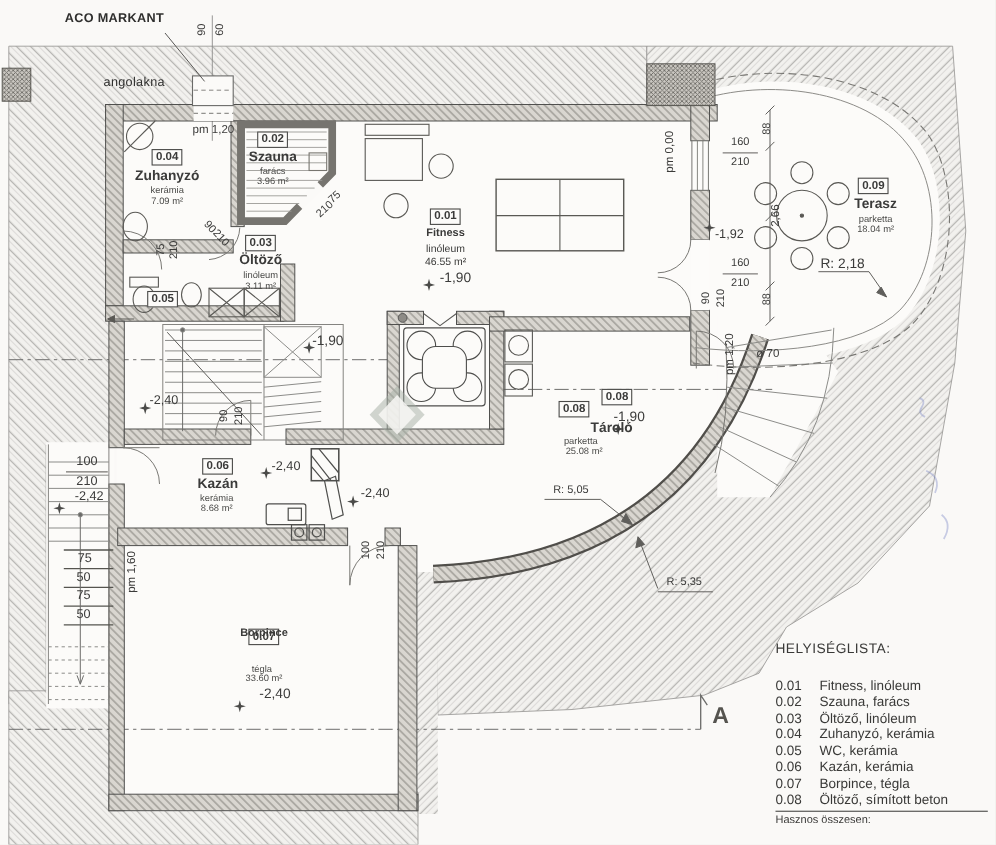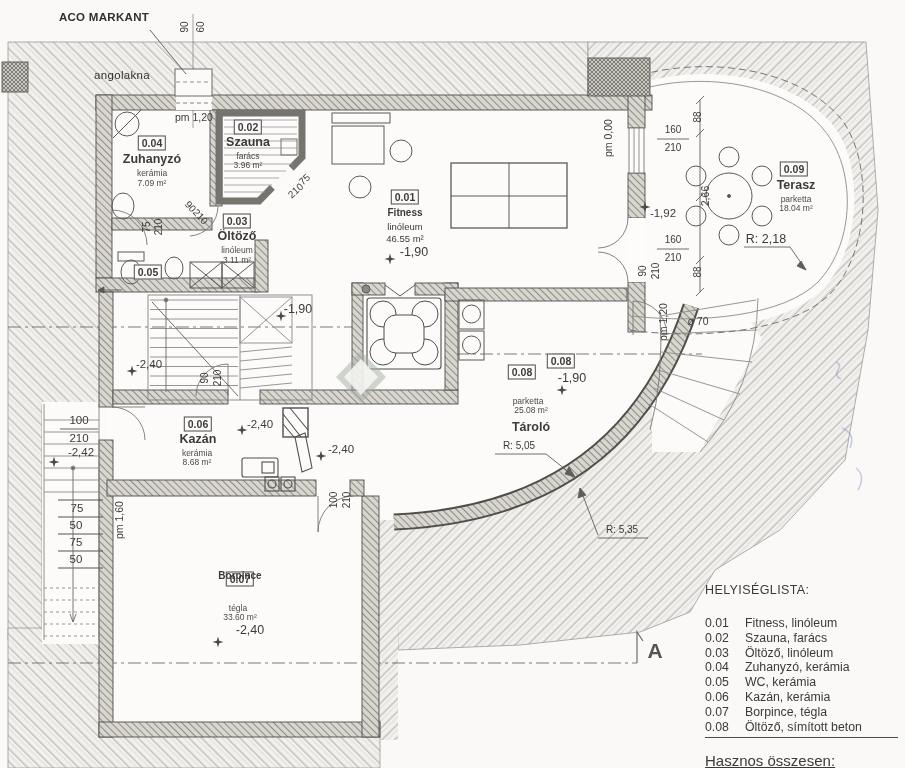--- a/index.html
+++ b/index.html
@@ -22,22 +22,22 @@
   .idbox{border:1.3px solid #4a4a48;background:#fcfbf9;padding:0 3px;font-weight:bold;
          font-size:10.5px;line-height:13px;}
   .note{font-size:11.5px;color:#2f2f2e;letter-spacing:.3px;}
   .wm{position:absolute;z-index:4;transform:translate(-50%,-50%);font-size:33px;font-weight:bold;
       letter-spacing:7px;color:rgba(150,153,146,.5);}
   .legend{position:absolute;z-index:3;left:705px;top:583px;width:200px;}
   .legend-title{font-size:12.5px;color:#3a3a38;letter-spacing:.4px;}
   .legend-items{margin-top:19px;}
   .legend-row{display:flex;font-size:12.3px;line-height:14.8px;color:#3a3a38;}
   .legend-row .lid{width:40px;flex:0 0 40px;}
-  .legend-footer{border-top:1.6px solid #4a4a48;margin-top:3px;padding-top:14px;
-                 font-size:15px;color:#3a3a38;width:193px;text-decoration:underline;}
+  .legend-footer{border-top:1.6px solid #4a4a48;margin-top:3px;padding-top:2px;
+                 font-size:10px;color:#3a3a38;width:193px;}
 </style>
 </head>
 <body>
 
 <div id="stage">
 
 <svg id="plan-svg" width="905" height="768" viewBox="0 0 905 768">
   <defs>
     <pattern id="earthA" width="9" height="9" patternUnits="userSpaceOnUse" patternTransform="rotate(45)">
       <rect width="9" height="9" fill="#f2f1ee"></rect>
@@ -393,21 +393,21 @@
 <div class="lbl s8" style="left:796px;top:208px;">18.04 m²</div>
 <div class="lbl s12" style="left:766px;top:240px;">R: 2,18</div>
 <div class="lbl r-90" style="left:643px;top:271px;">90</div>
 <div class="lbl r-90" style="left:656px;top:271px;">210</div>
 <div class="lbl s10 r-90" style="left:664px;top:322px;">pm 1,20</div>
 <div class="lbl s10" style="left:698px;top:322px;">ø 70</div>
 
 <div class="lbl idbox" style="left:561px;top:361px;">0.08</div>
 <div class="lbl idbox" style="left:522px;top:372px;">0.08</div>
 <div class="lbl s12" style="left:572px;top:379px;">-1,90</div>
-<div class="lbl b s12" style="left:531px;top:389px;margin-top:39px;">Tároló</div>
+<div class="lbl b s12" style="left:556px;top:389px;">Tároló</div>
 <div class="lbl s8" style="left:528px;top:401px;">parketta</div>
 <div class="lbl s8" style="left:531px;top:410px;">25.08 m²</div>
 <div class="lbl s13" style="left:519px;top:446px;">R: 5,05</div>
 <div class="lbl s13" style="left:622px;top:530px;">R: 5,35</div>
 
 <div class="lbl s12" style="left:298px;top:310px;">-1,90</div>
 <div class="lbl s11" style="left:149px;top:364px;">-2,40</div>
 <div class="lbl r-90" style="left:205px;top:378px;">90</div>
 <div class="lbl r-90" style="left:218px;top:378px;">210</div>
 

